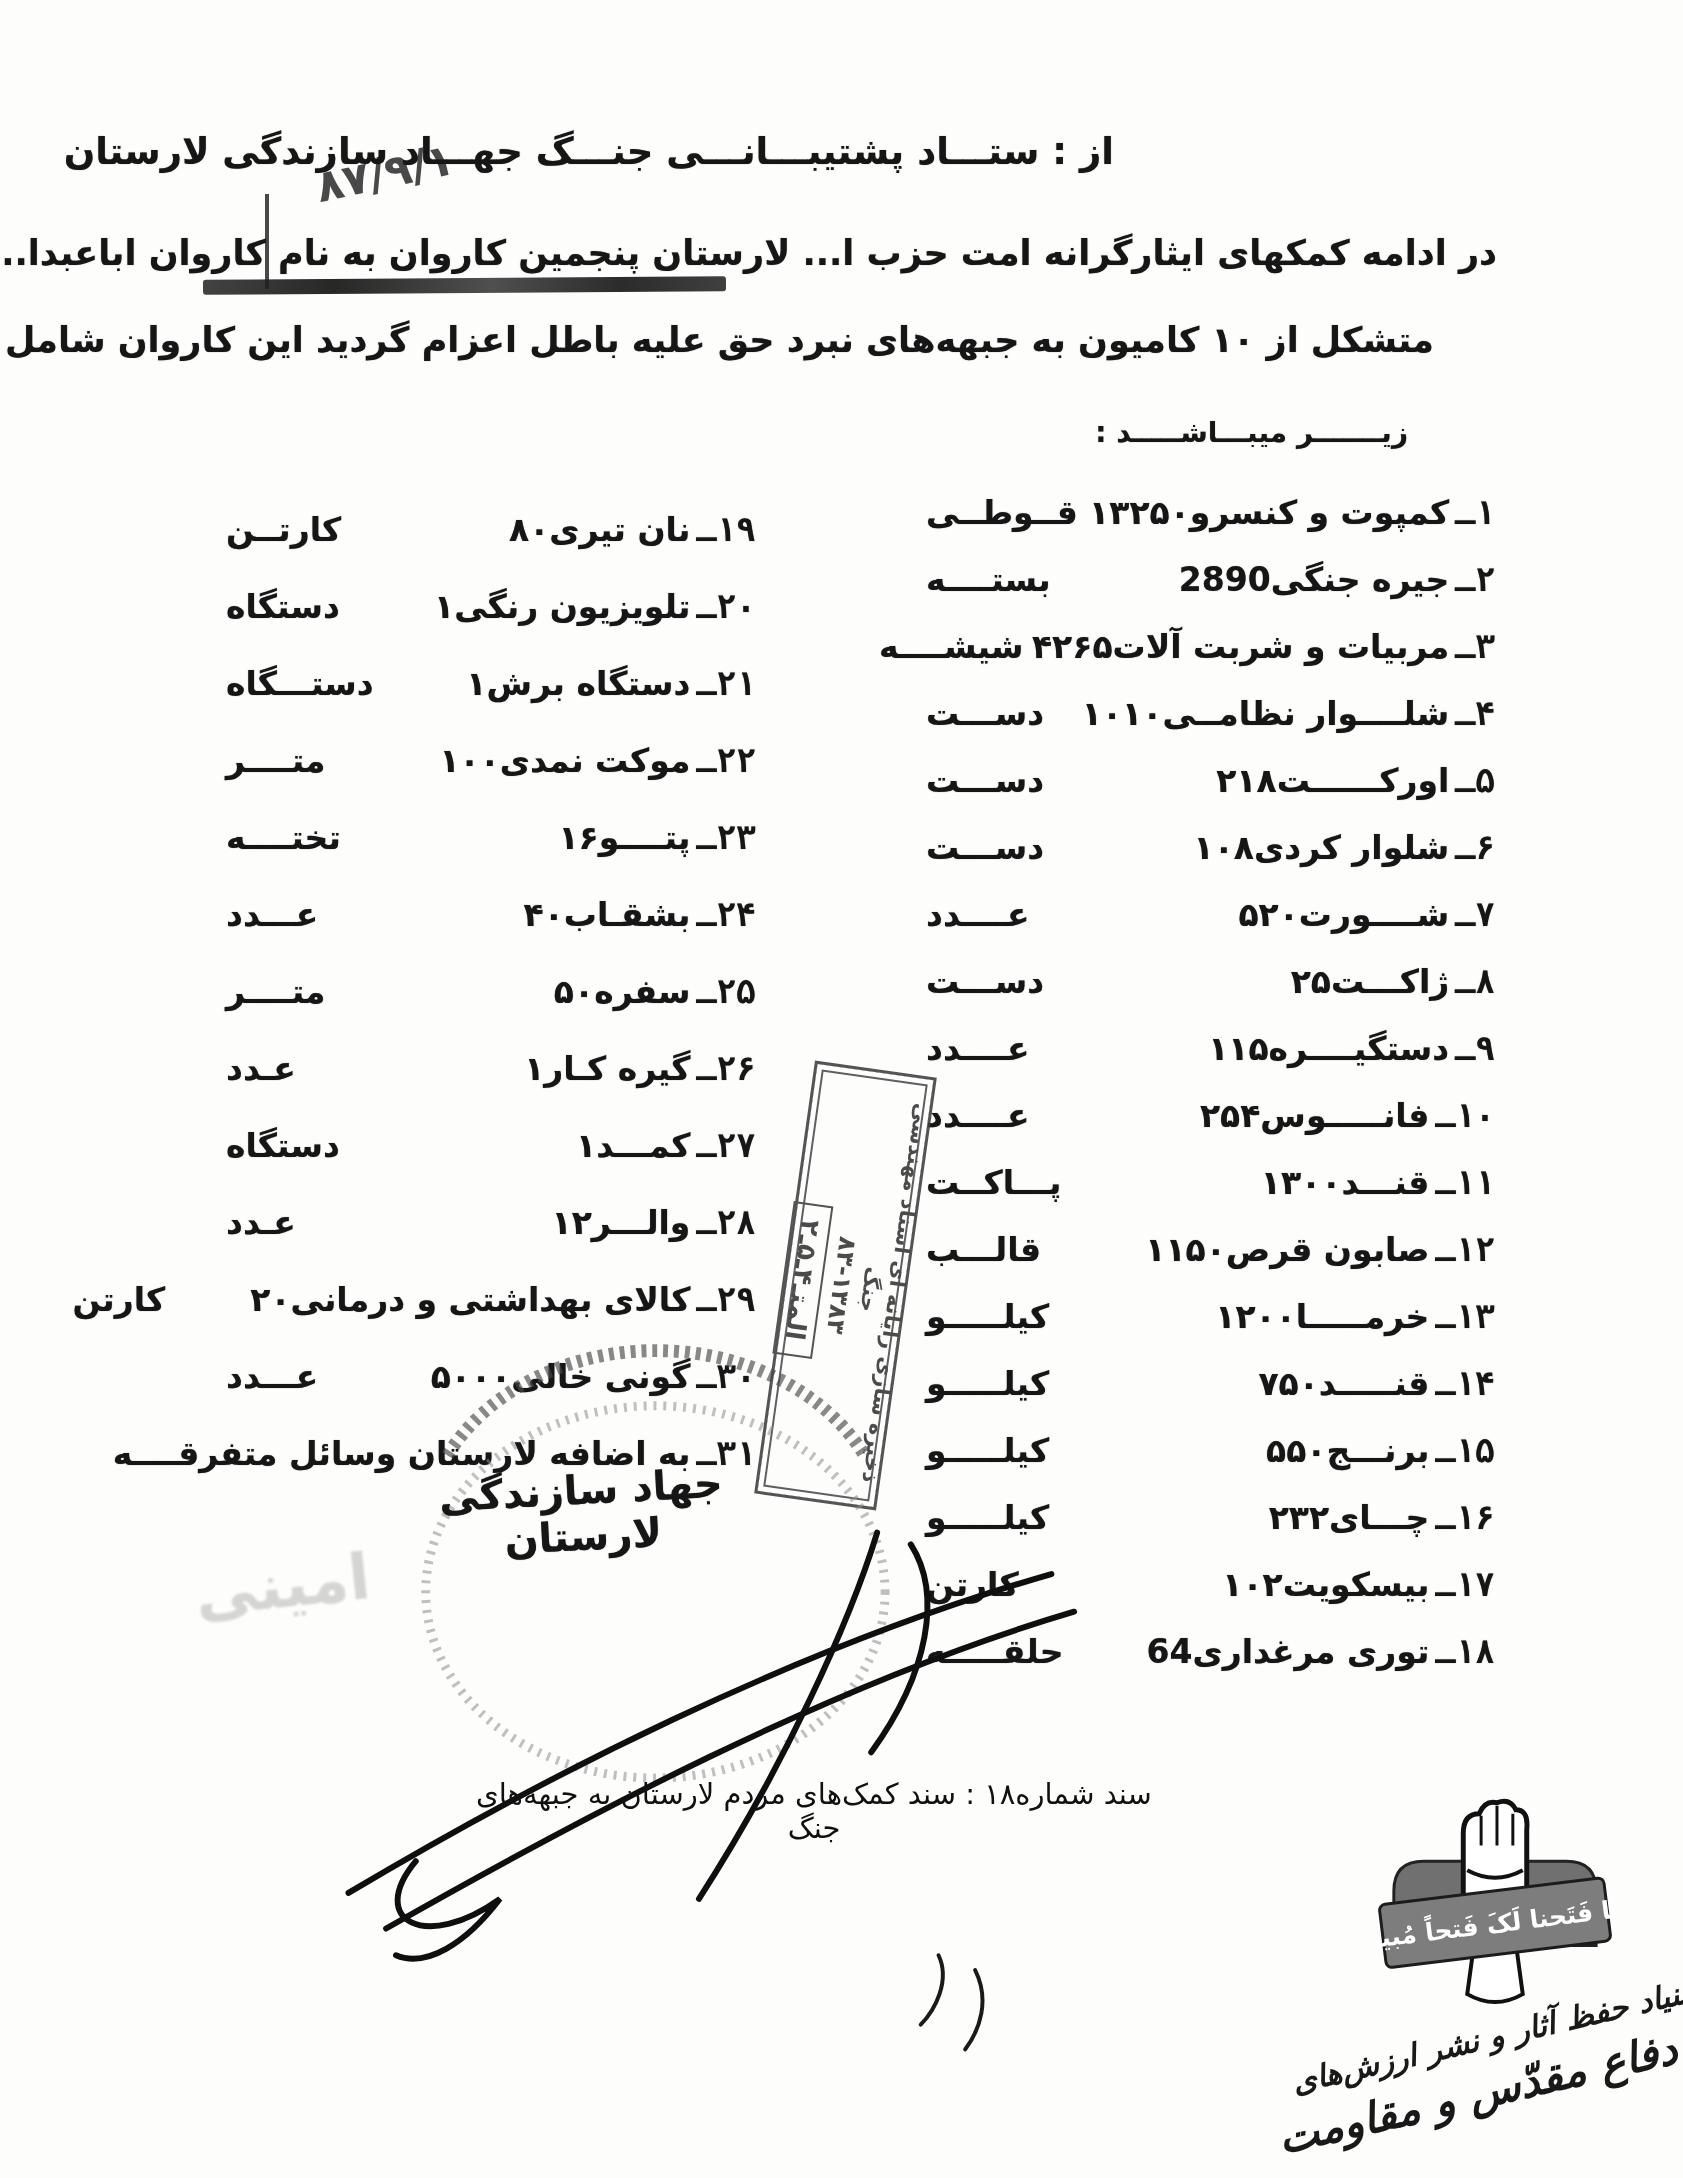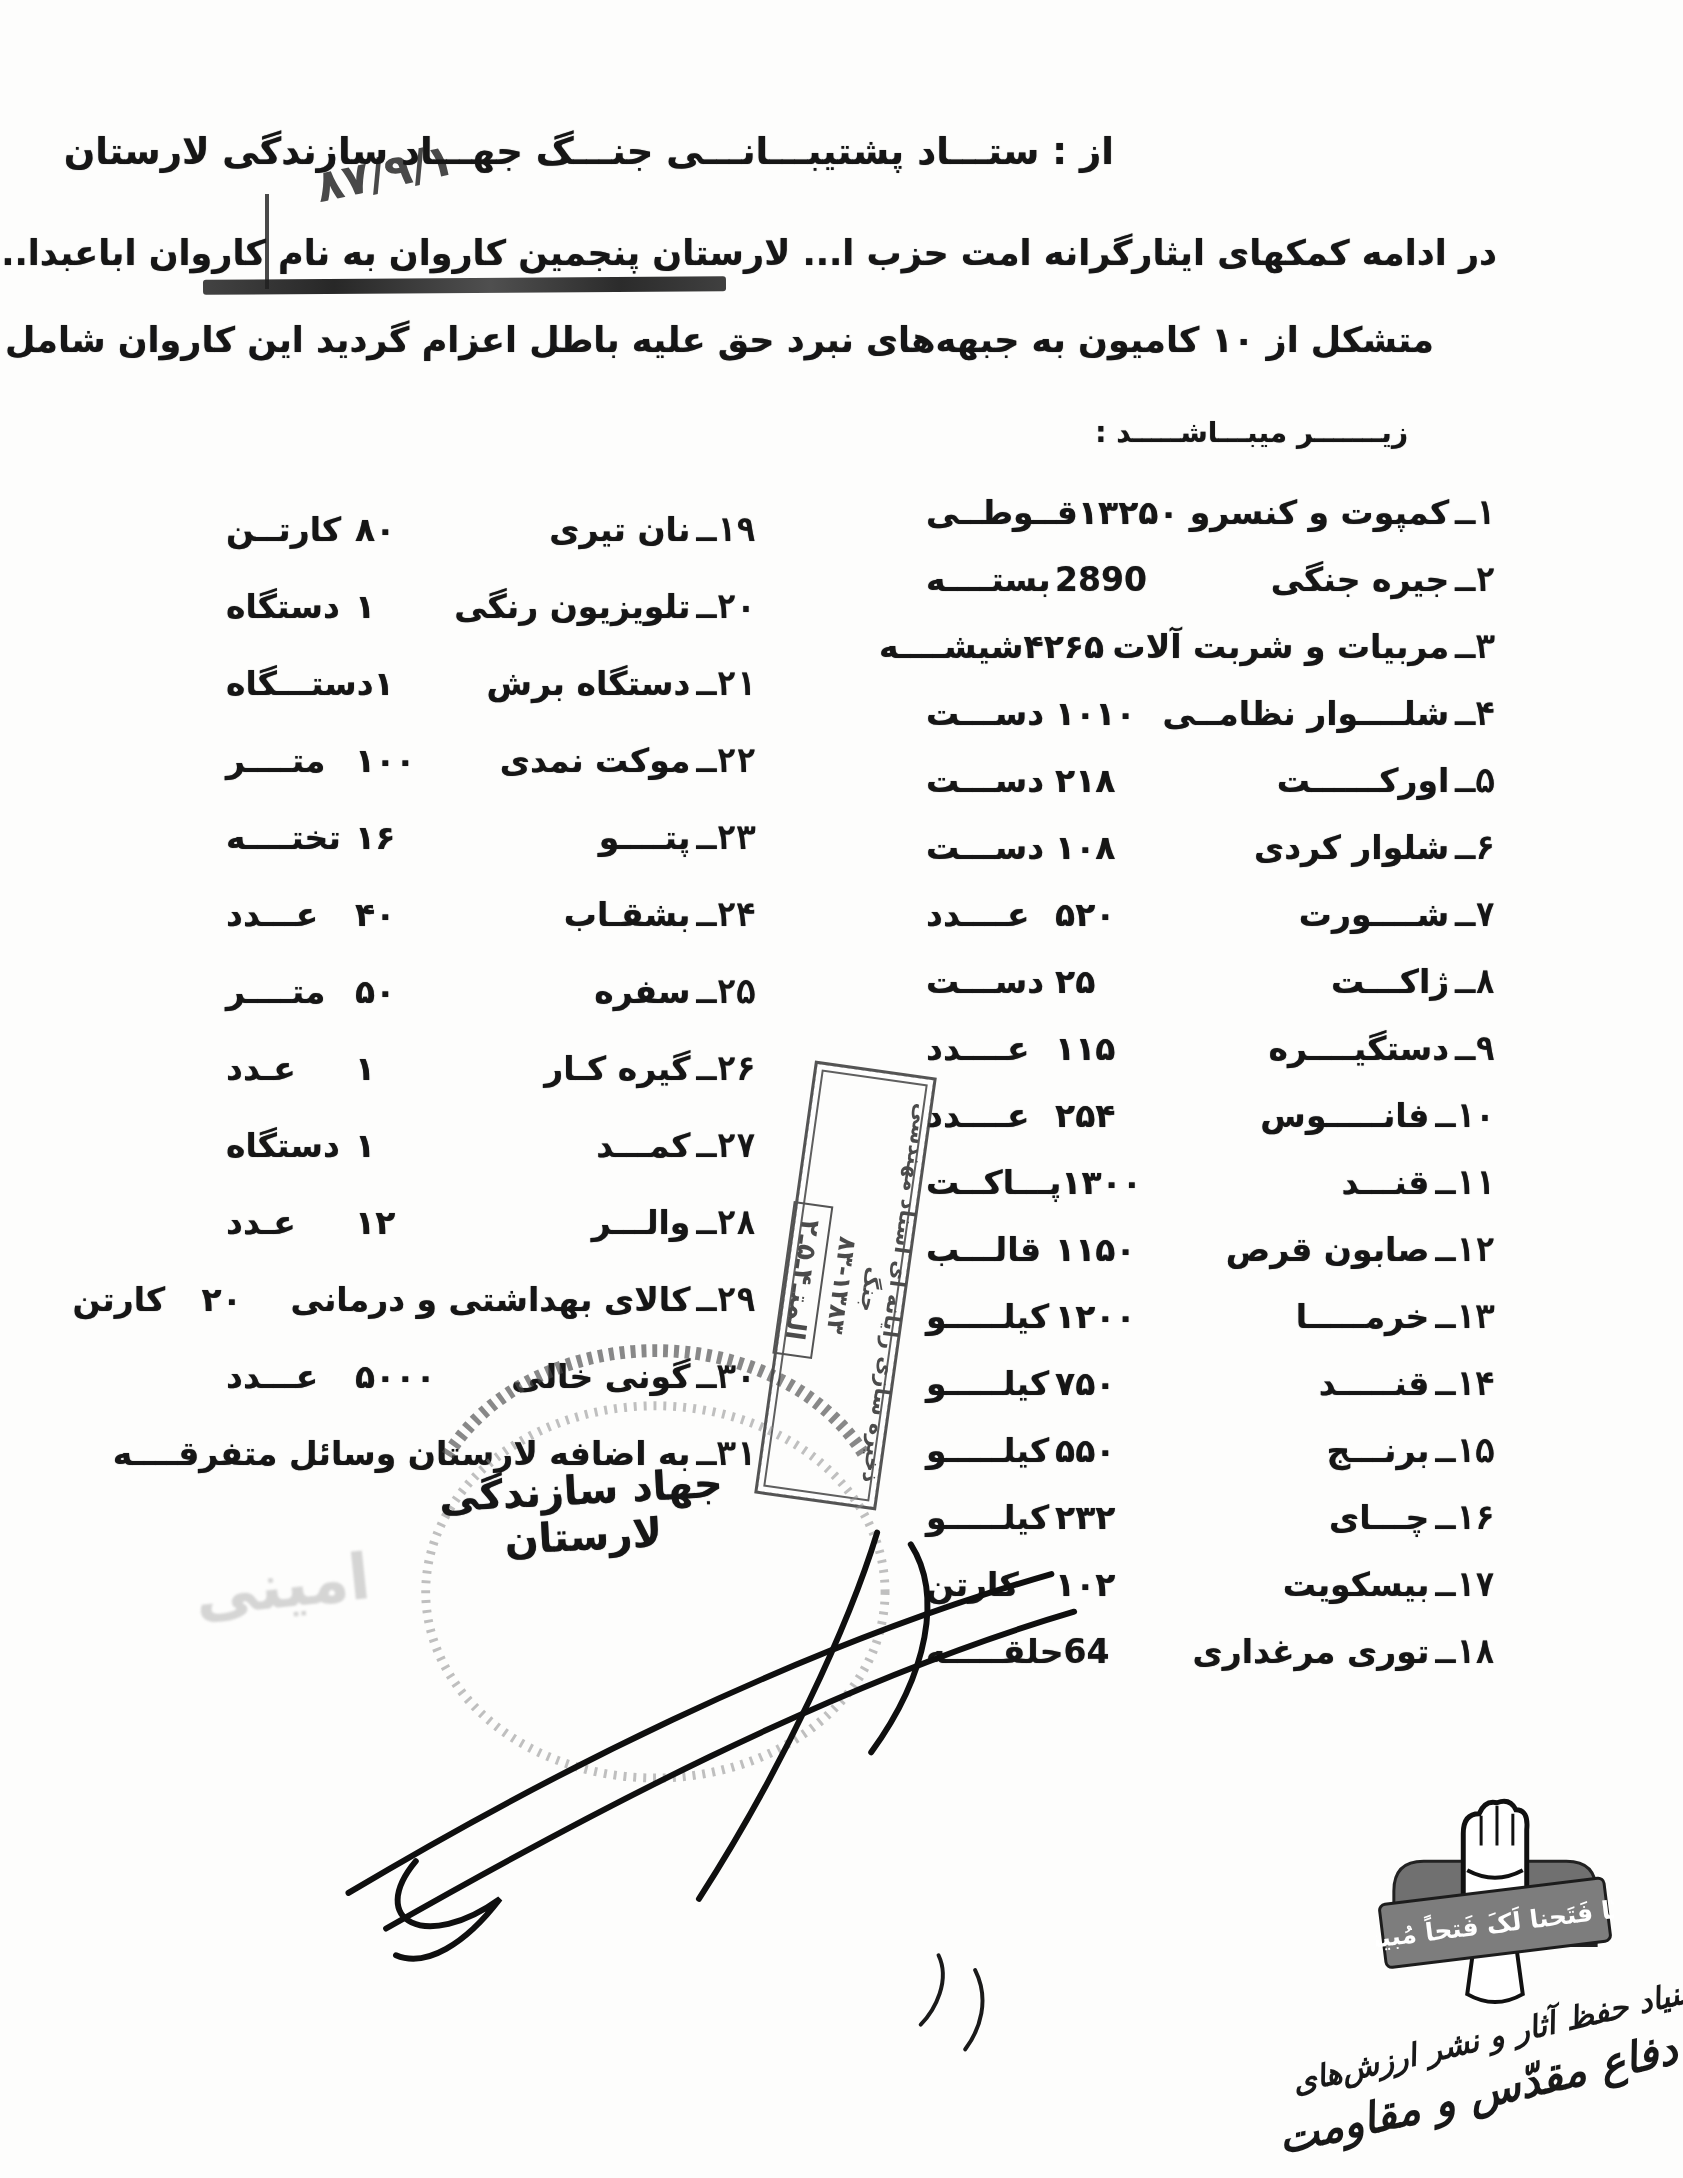--- a/index.html
+++ b/index.html
@@ -18,21 +18,21 @@
   
   #para1{top:233px;right:186px;font-size:35px;font-weight:700;white-space:nowrap;}
   #para2{top:320px;right:249px;font-size:35px;font-weight:700;white-space:nowrap;}
   #list-intro{top:416px;right:275px;font-size:28px;font-weight:700;white-space:nowrap;}
   
   .col{position:absolute;display:flex;flex-direction:column;}
   #col-right{top:493px;right:188px;width:569px;gap:26px;}
   #col-left{top:510px;left:226px;width:530px;gap:36px;}
   .row{display:flex;align-items:baseline;font-size:33px;font-weight:700;white-space:nowrap;}
   .row .num{margin-left:6px;font-family:Liberation Mono, monospace;}
-  .row .qty{flex:1;text-align:left;min-width:89px;}
+  .row .qty{flex:1;text-align:right;min-width:89px;}
   .row .unit{min-width:129px;text-align:left;}
   
   #arch-stamp{left:784px;top:1067px;width:117px;height:431px;transform:rotate(8deg);
     border:3px solid #3d3d3d;box-shadow:inset 0 0 0 5px #fff,inset 0 0 0 7px #4a4a4a;opacity:.88;color:#333;}
   #arch-inner{position:absolute;left:50%;top:50%;width:416px;transform:translate(-50%,-50%) rotate(90deg);
     text-align:center;line-height:1.25;}
   #arch-line1{font-size:21px;font-weight:700;}
   #arch-line2{font-size:24px;font-weight:700;letter-spacing:2px;}
   #arch-hand{display:inline-block;margin-top:4px;padding:2px 14px;border:2px solid #3d3d3d;font-size:26px;font-weight:700;}
   
@@ -305,20 +305,21 @@
     </g>
     <g stroke="#1a1a1a" stroke-width="4" fill="none" stroke-linecap="round">
       <path d="M948,1975 C960,2000 945,2030 930,2045"></path>
       <path d="M985,1990 C1000,2020 990,2050 975,2070"></path>
     </g>
   </svg>
 
   <div id="org-name" class="abs ink">جهاد سازندگی لارستان</div>
   <div id="faint-sig" class="abs">امینی</div>
 
+  <div id="caption" class="abs">سند شماره۱۸ : سند کمک‌های مردم لارستان به جبهه‌های جنگ</div>
 
   <div id="logo" class="abs">
     <svg id="logo-emblem" width="238" height="238" viewBox="0 0 240 240">
 
       <path d="M18,173 L18,118 Q18,88 48,88 L88,88 L88,173 Z" fill="#707070" stroke="#222" stroke-width="3"></path>
       <path d="M222,173 L222,118 Q222,88 192,88 L152,88 L152,173 Z" fill="#707070" stroke="#222" stroke-width="3"></path>
 
       <path d="M98,178 L142,178 L148,222 Q120,238 92,222 Z" fill="#ffffff" stroke="#111" stroke-width="4"></path>
 
       <path d="M88,135 L88,60 Q88,40 104,40 Q110,26 122,29 Q135,24 141,36 Q154,36 152,56 L152,135 Z" fill="#ffffff" stroke="#111" stroke-width="5"></path>

